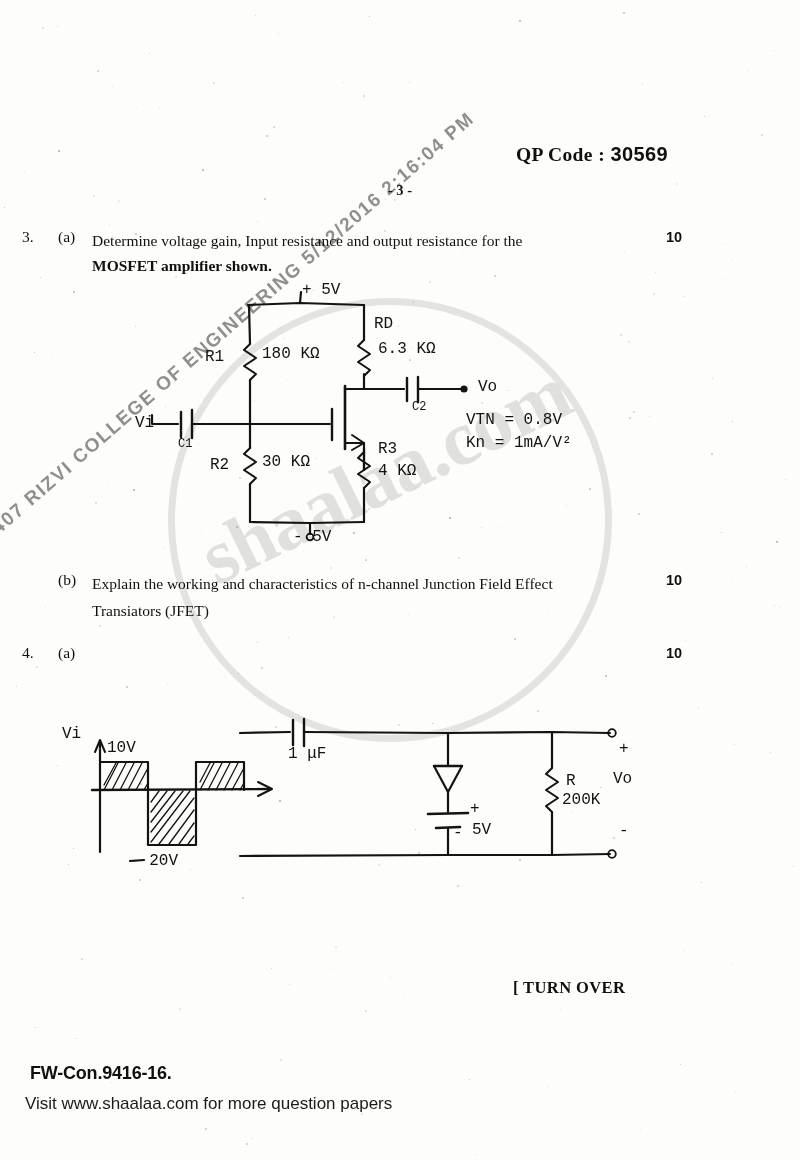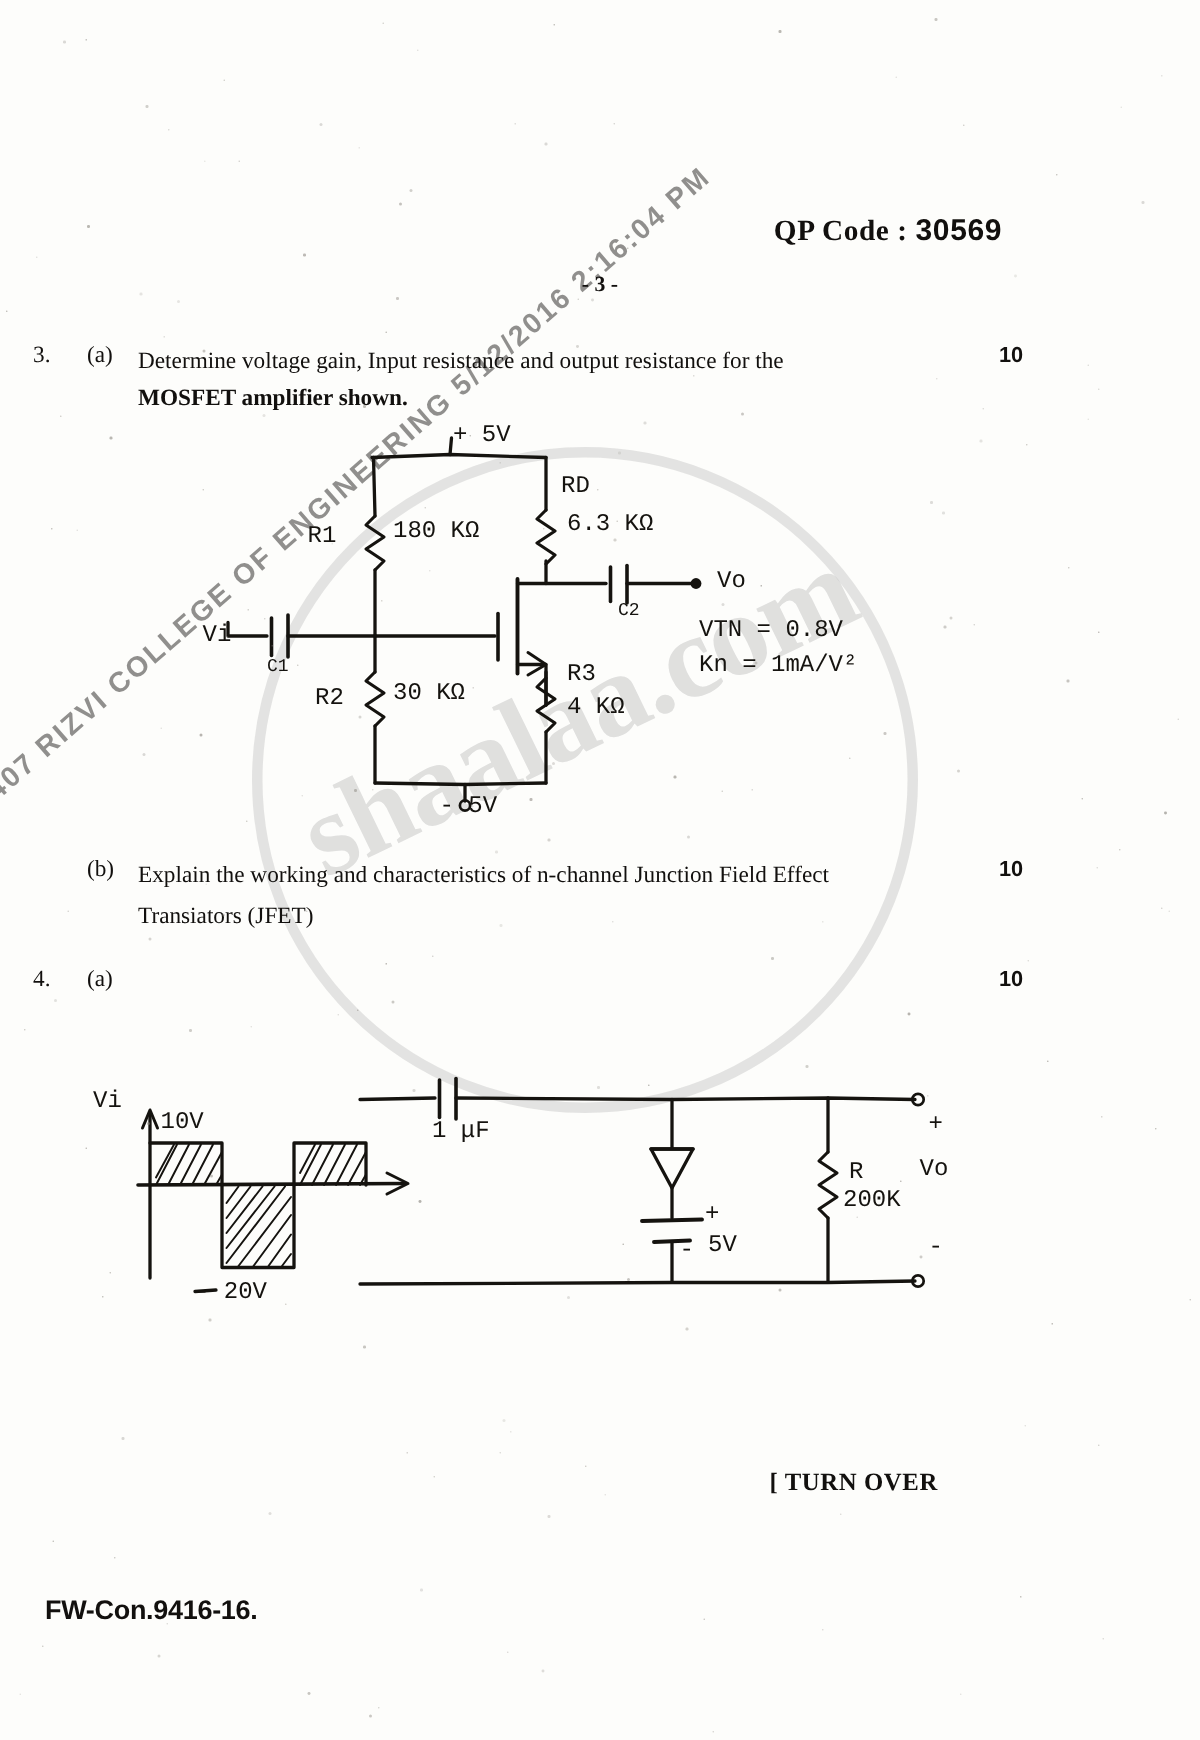--- a/index.html
+++ b/index.html
@@ -331,20 +331,21 @@
     <div class="hw lg" style="left:472px; top:821px;">5V</div>
     <div class="hw lg" style="left:566px; top:772px;">R</div>
     <div class="hw lg" style="left:562px; top:791px;">200K</div>
     <div class="hw lg" style="left:619px; top:740px;">+</div>
     <div class="hw lg" style="left:619px; top:822px;">-</div>
     <div class="hw lg" style="left:613px; top:770px;">Vo</div>
   </div>
 
   <div class="turn-over">[ TURN OVER</div>
   <div class="fw-con">FW-Con.9416-16.</div>
+  <div class="visit">Visit www.shaalaa.com for more question papers</div>
 
   <div id="speckles">
       <div class="speck" style="left:537px;top:710px;width:1.8px;height:1.8px;opacity:0.39"></div>
       <div class="speck" style="left:624px;top:252px;width:1.2px;height:1.2px;opacity:0.29"></div>
       <div class="speck" style="left:761px;top:134px;width:1.7px;height:1.7px;opacity:0.30"></div>
       <div class="speck" style="left:40px;top:277px;width:0.6px;height:0.6px;opacity:0.40"></div>
       <div class="speck" style="left:411px;top:347px;width:0.5px;height:0.5px;opacity:0.37"></div>
       <div class="speck" style="left:725px;top:243px;width:1.0px;height:1.0px;opacity:0.31"></div>
       <div class="speck" style="left:109px;top:224px;width:0.5px;height:0.5px;opacity:0.27"></div>
       <div class="speck" style="left:213px;top:82px;width:2.0px;height:2.0px;opacity:0.30"></div>

